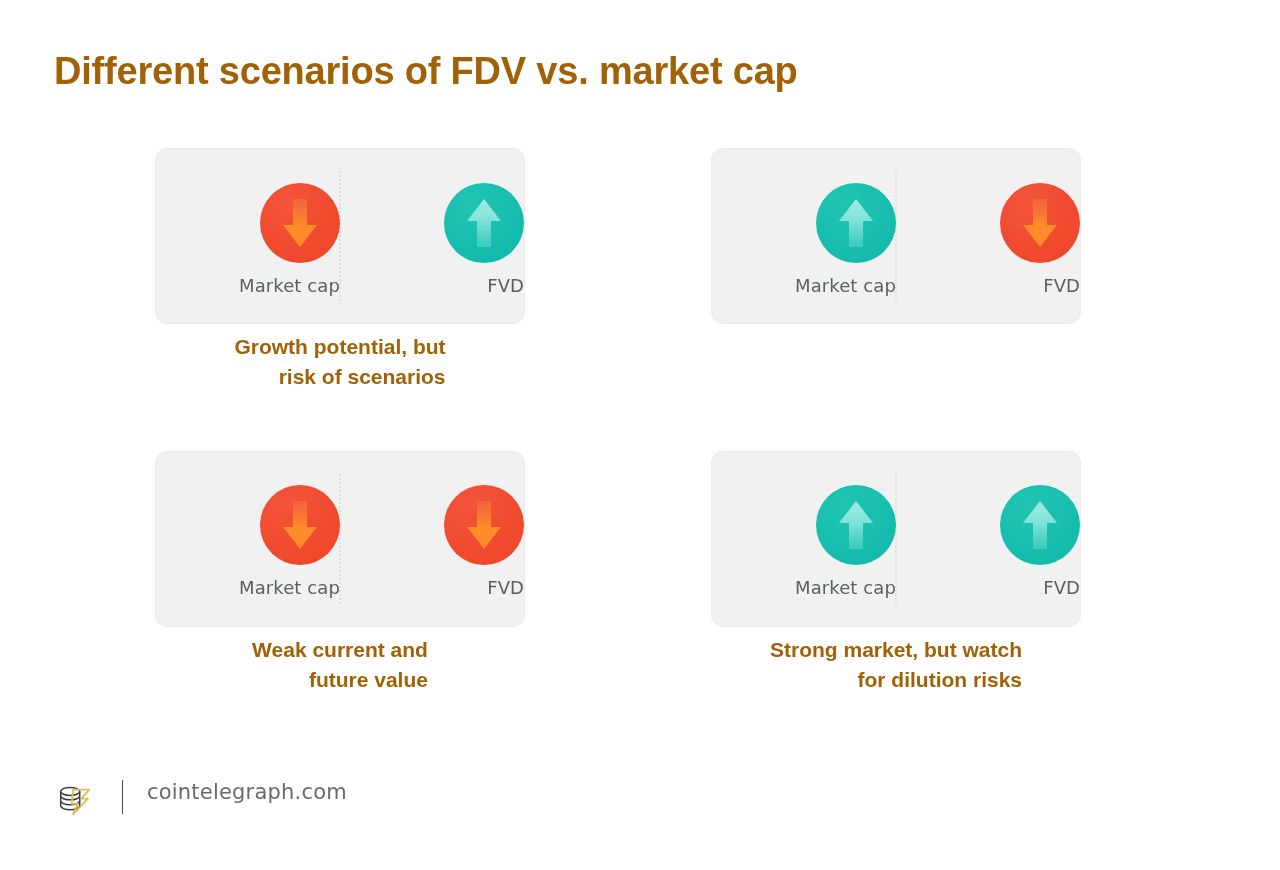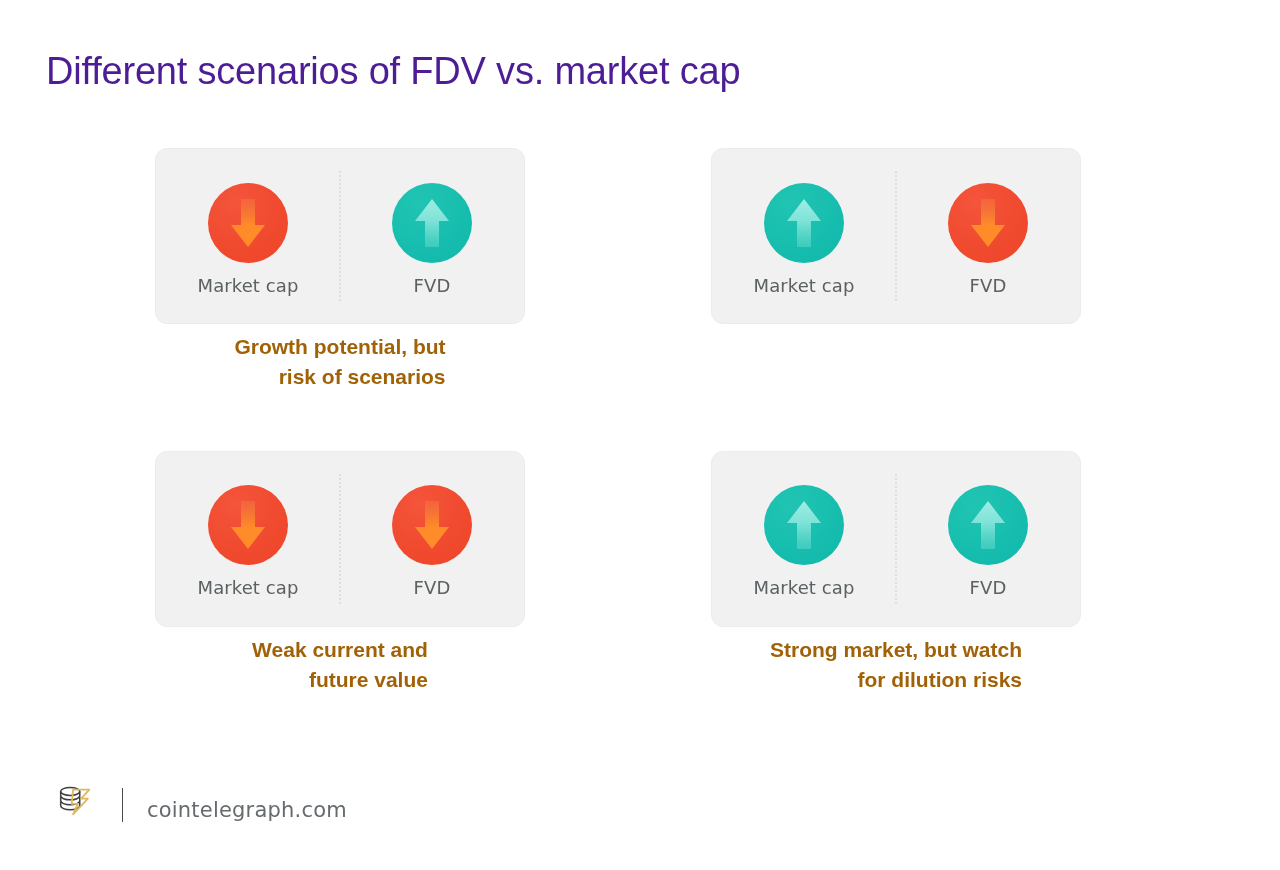--- a/index.html
+++ b/index.html
@@ -18,25 +18,25 @@
   .page {
     position: relative;
     width: 1280px;
     height: 870px;
     box-sizing: border-box;
   }
 
   
   .title {
     position: absolute;
-    left: 46px;
+    left: 54px;
     top: 50px;
     font-size: 38px;
-    font-weight: normal;
-    color: #4c1d95;
+    font-weight: bold;
+    color: #a16207;
     letter-spacing: -0.2px;
     white-space: nowrap;
   }
 
   
   .grid {
     position: absolute;
     left: 120px;
     top: 148px;
     width: 1040px;
@@ -63,21 +63,21 @@
     display: flex;
     flex-direction: row;
     align-items: stretch;
     position: relative;
   }
 
   .card-half {
     flex: 1 1 50%;
     display: flex;
     flex-direction: column;
-    align-items: center;
+    align-items: flex-end;
     justify-content: center;
     padding-top: 6px;
   }
 
   .divider {
     position: absolute;
     left: 50%;
     top: 22px;
     bottom: 22px;
     width: 0;
@@ -123,21 +123,21 @@
     max-width: 340px;
   }
 
   
   .footer {
     position: absolute;
     left: 54px;
     bottom: 48px;
     display: flex;
     flex-direction: row;
-    align-items: flex-end;
+    align-items: flex-start;
   }
   .logo-mark {
     width: 42px;
     height: 42px;
     display: block;
   }
   .footer-rule {
     width: 1px;
     height: 34px;
     background: #4b4b4b;

